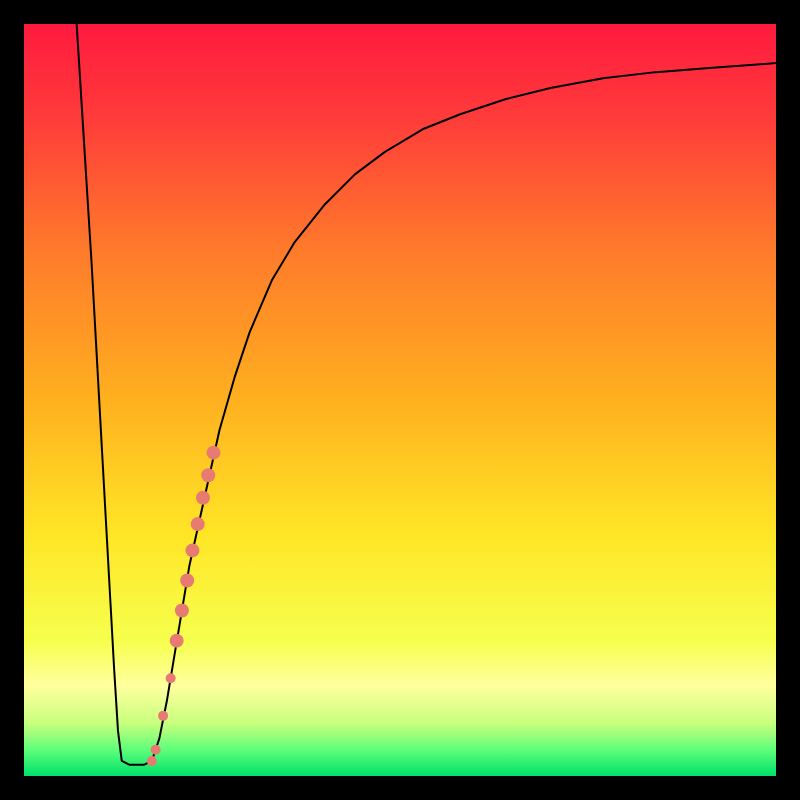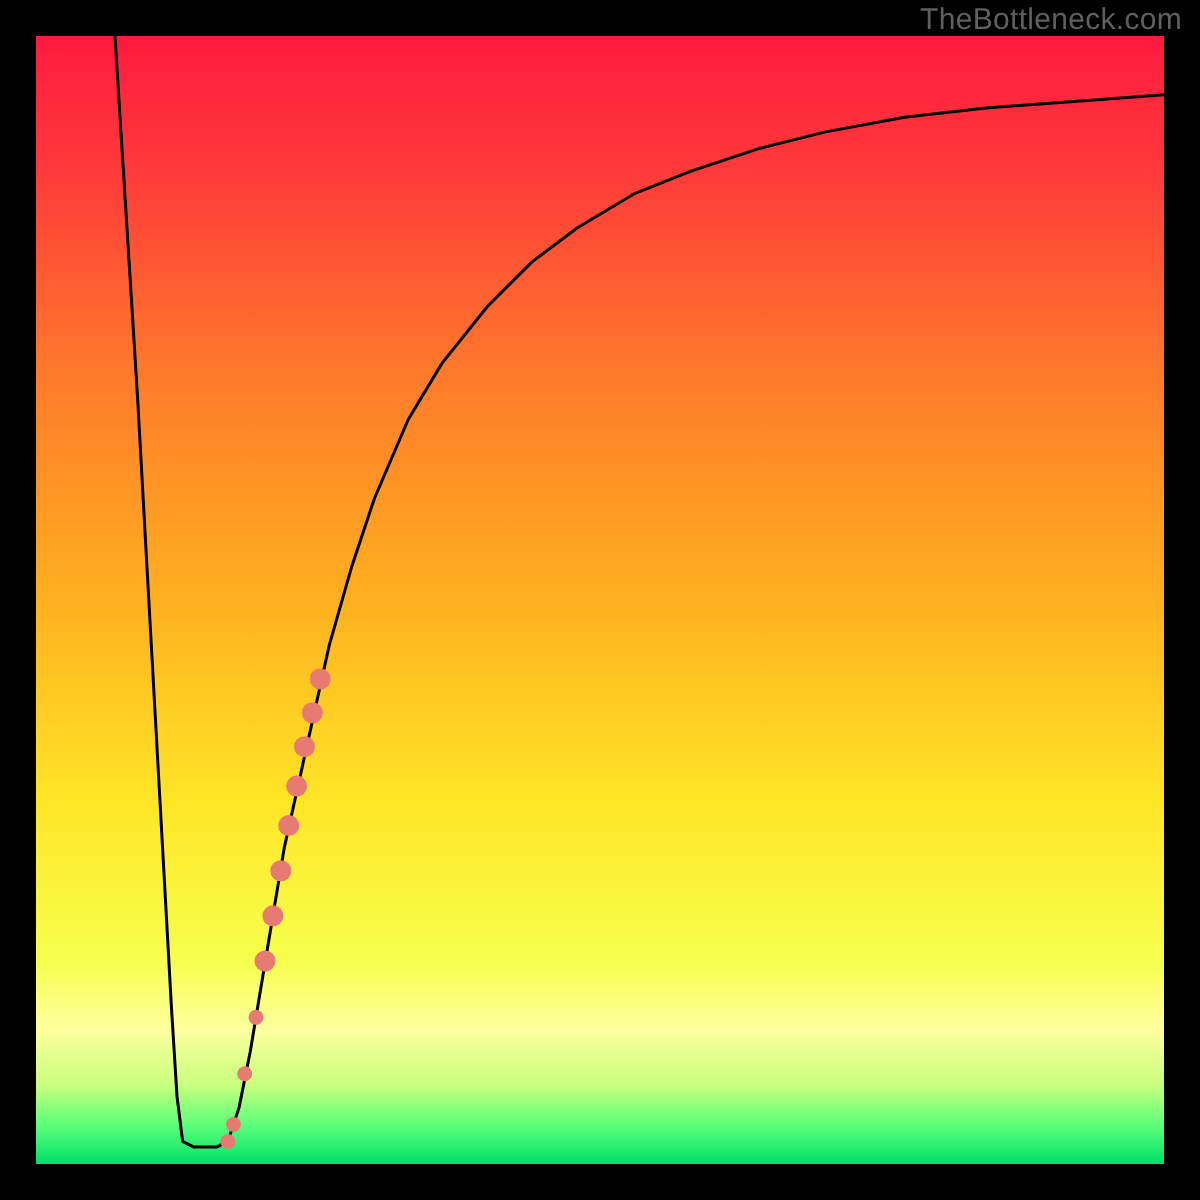--- a/index.html
+++ b/index.html
@@ -40,21 +40,20 @@
     color: #5f5f5f;
     font-size: 20px;
     font-weight: 400;
     letter-spacing: 0.2px;
   }
 </style>
 </head>
 <body>
 
 <div class="frame">
-  <div class="attribution">TheBottleneck.com</div>
   <div class="plot">
     <svg class="gradient" viewBox="0 0 100 100" preserveAspectRatio="none">
       <defs>
         <linearGradient id="bg" x1="0" y1="0" x2="0" y2="1">
             <stop offset="0%" stop-color="#ff1a3f"></stop>
             <stop offset="12%" stop-color="#ff3a3a"></stop>
             <stop offset="30%" stop-color="#ff7a2b"></stop>
             <stop offset="50%" stop-color="#ffb01f"></stop>
             <stop offset="68%" stop-color="#ffe626"></stop>
             <stop offset="82%" stop-color="#f6ff4d"></stop>

